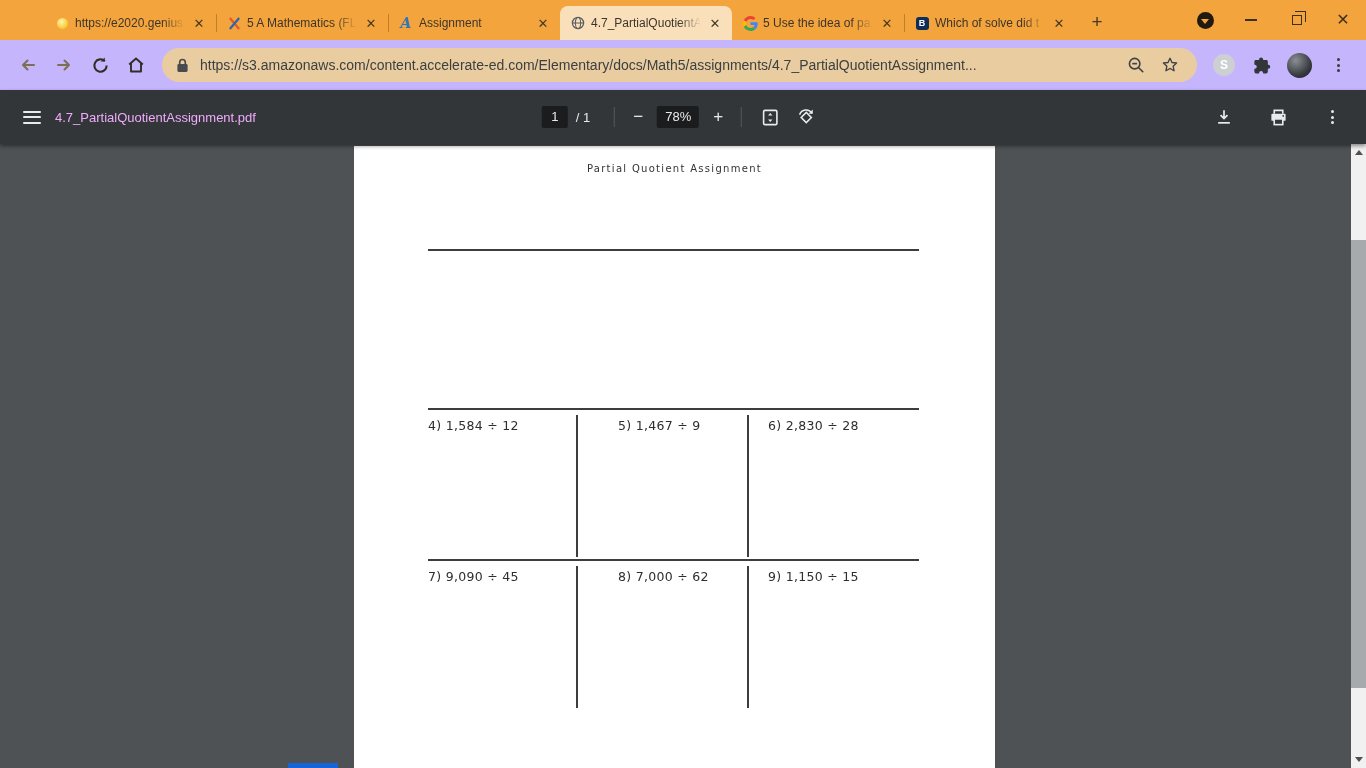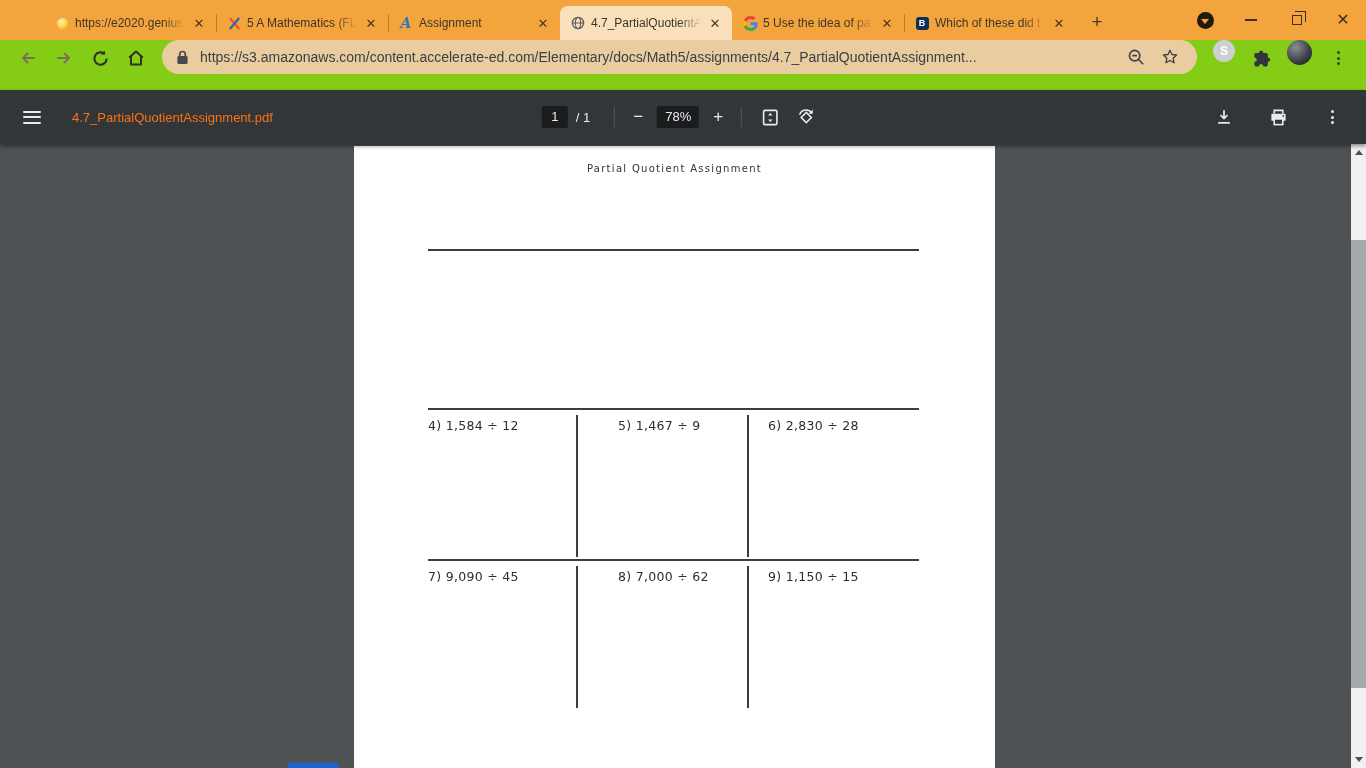--- a/index.html
+++ b/index.html
@@ -22,35 +22,35 @@
   .win-controls { position:absolute; right:0; top:0; height:40px; display:flex; align-items:center; }
   .win-btn { width:46px; height:40px; display:flex; align-items:center; justify-content:center; color:#3c3020; }
   .update-circle { width:17px; height:17px; border-radius:50%; background:#211a10; display:flex; align-items:center; justify-content:center; }
   .update-caret { width:0; height:0; border-left:4px solid transparent; border-right:4px solid transparent; border-top:5px solid #F4A43C; margin-top:2px; }
   .min-glyph { width:12px; height:2px; background:#3c3020; }
   .restore-glyph { width:10px; height:10px; border:1.5px solid #3c3020; position:relative; }
   .restore-glyph::before { content:""; position:absolute; left:2px; top:-5px; width:10px; height:10px; border:1.5px solid #3c3020; border-left:none; border-bottom:none; }
   .close-glyph { font-size:16px; line-height:1; }
 
   
-  .navbar { height:50px; background:#84cc16; display:flex; align-items:flex-start; padding:0 10px; }
+  .navbar { height:50px; background:#c4b5fd; display:flex; align-items:center; padding:0 10px; }
   .nav-btn { width:36px; height:36px; display:flex; align-items:center; justify-content:center; border-radius:50%; flex:none; }
   .addr-pill { flex:1; height:34px; background:#E9CCA0; border-radius:17px; display:flex; align-items:center; padding:0 14px; margin:0 8px; min-width:0; }
   .url-text { flex:1; font-size:14px; color:#3C4043; white-space:nowrap; overflow:hidden; margin-left:11px; }
   .pill-icon { width:26px; height:26px; display:flex; align-items:center; justify-content:center; flex:none; margin-left:8px; }
   .ext-s { width:22px; height:22px; border-radius:50%; background:#CDD0D3; color:#fff; font-size:12px; font-weight:bold; display:flex; align-items:center; justify-content:center; margin:0 8px; flex:none; }
   .avatar { width:25px; height:25px; border-radius:50%; background:radial-gradient(circle at 35% 30%, #8b8f94, #3a3d42 60%, #17181a); margin:0 8px; flex:none; }
   .dots3 { display:flex; flex-direction:column; gap:2.5px; align-items:center; }
   .dots3 i { width:3px; height:3px; border-radius:50%; background:#3a3a3a; }
 
   
   .pdf-toolbar { height:54px; background:#323639; position:relative; display:flex; align-items:center; color:#E8EAED; box-shadow:0 2px 4px rgba(0,0,0,.45); z-index:5; }
   .hamburger { margin-left:23px; display:flex; flex-direction:column; gap:3.5px; width:18px; cursor:pointer; }
   .hamburger i { height:2px; background:#E8EAED; border-radius:1px; }
-  .pdf-filename { margin-left:31px; font-size:13px; color:#f97316; }
+  .pdf-filename { margin-left:14px; font-size:13px; color:#f0abfc; }
   .pdf-center { position:absolute; left:50%; transform:translateX(-50%); display:flex; align-items:center; }
   .dark-box { background:#1A1C1E; border-radius:2px; height:22px; line-height:22px; text-align:center; font-size:13px; color:#E8EAED; }
   .page-box { width:26px; }
   .zoom-box { width:42px; margin:12px 6px; }
   .slash-total { font-size:13px; margin:0 14px 0 8px; }
   .tool-sep { width:1px; height:20px; background:#56595c; margin:0 10px; }
   .zbtn { width:26px; height:26px; display:flex; align-items:center; justify-content:center; font-size:17px; color:#E8EAED; }
   .tbtn { width:30px; height:30px; display:flex; align-items:center; justify-content:center; margin:0 3px; }
   .pdf-right { position:absolute; right:16px; display:flex; align-items:center; gap:18px; }
 
@@ -135,21 +135,21 @@
         </svg>
       </span>
       <span class="tab-title">5 Use the idea of pa</span>
       <span class="tab-close">✕</span>
     </div>
 
     <div class="tab has-sep">
       <span class="fav">
           <span class="brainly-sq">B</span>
         </span>
-      <span class="tab-title">Which of these did t</span>
+      <span class="tab-title">Which of solve did t</span>
       <span class="tab-close">✕</span>
     </div>
 
   </div>
   <div class="newtab">+</div>
 
   <div class="win-controls">
     <div class="win-btn">
         <span class="update-circle">
           <span class="update-caret"></span>

